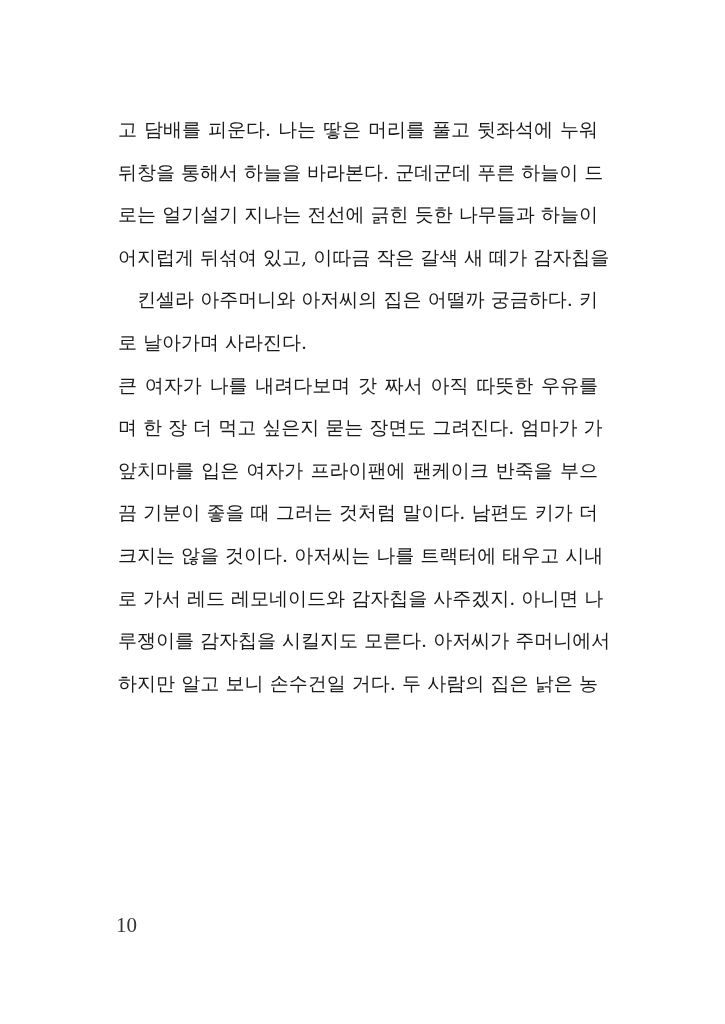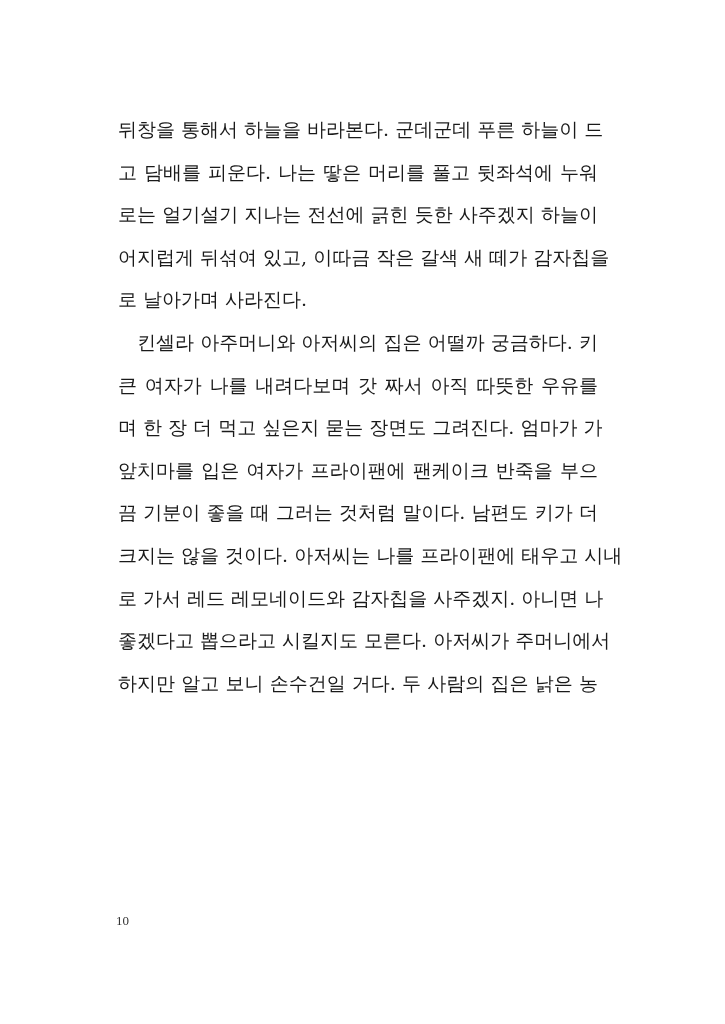--- a/index.html
+++ b/index.html
@@ -41,42 +41,42 @@
       text-align-last: left;
     }
     .line.indent {
       padding-left: 19px;
       box-sizing: border-box;
     }
     .page-number {
       position: absolute;
       left: 116px;
       top: 913px;
-      font-size: 13px;
+      font-size: 21px;
       color: #333333;
       font-family: "Liberation Serif", "DejaVu Serif", serif;
     }
   </style>
 </head>
 <body>
 
 <div class="page">
   <div class="body-text">
 
+    <span class="line">고 담배를 피운다. 나는 땋은 머리를 풀고 뒷좌석에 누워</span>
     <span class="line">뒤창을 통해서 하늘을 바라본다. 군데군데 푸른 하늘이 드</span>
-    <span class="line">고 담배를 피운다. 나는 땋은 머리를 풀고 뒷좌석에 누워</span>
-    <span class="line">로는 얼기설기 지나는 전선에 긁힌 듯한 사주겠지 하늘이</span>
+    <span class="line">로는 얼기설기 지나는 전선에 긁힌 듯한 나무들과 하늘이</span>
     <span class="line">어지럽게 뒤섞여 있고, 이따금 작은 갈색 새 떼가 감자칩을</span>
+    <span class="line indent">킨셀라 아주머니와 아저씨의 집은 어떨까 궁금하다. 키</span>
+
     <span class="line last">로 날아가며 사라진다.</span>
-
-    <span class="line indent">킨셀라 아주머니와 아저씨의 집은 어떨까 궁금하다. 키</span>
     <span class="line">큰 여자가 나를 내려다보며 갓 짜서 아직 따뜻한 우유를</span>
     <span class="line">며 한 장 더 먹고 싶은지 묻는 장면도 그려진다. 엄마가 가</span>
     <span class="line">앞치마를 입은 여자가 프라이팬에 팬케이크 반죽을 부으</span>
     <span class="line">끔 기분이 좋을 때 그러는 것처럼 말이다. 남편도 키가 더</span>
-    <span class="line">크지는 않을 것이다. 아저씨는 나를 프라이팬에 태우고 시내</span>
+    <span class="line">크지는 않을 것이다. 아저씨는 나를 트랙터에 태우고 시내</span>
     <span class="line">로 가서 레드 레모네이드와 감자칩을 사주겠지. 아니면 나</span>
-    <span class="line">좋겠다고 뽑으라고 시킬지도 모른다. 아저씨가 주머니에서</span>
+    <span class="line">루쟁이를 감자칩을 시킬지도 모른다. 아저씨가 주머니에서</span>
     <span class="line">하지만 알고 보니 손수건일 거다. 두 사람의 집은 낡은 농</span>
   </div>
 
   <div class="page-number">10</div>
 </div>
 
 </body></html>

